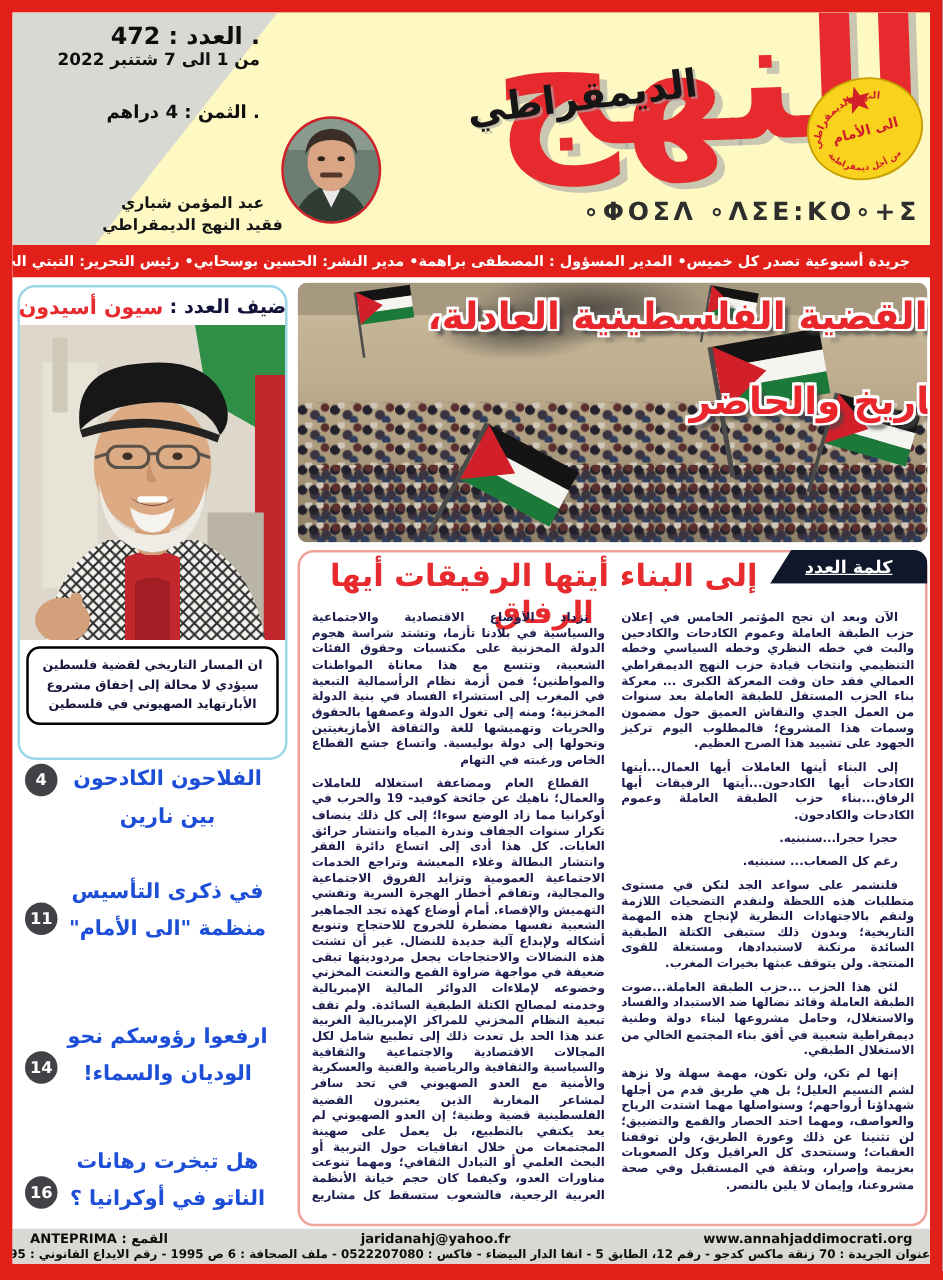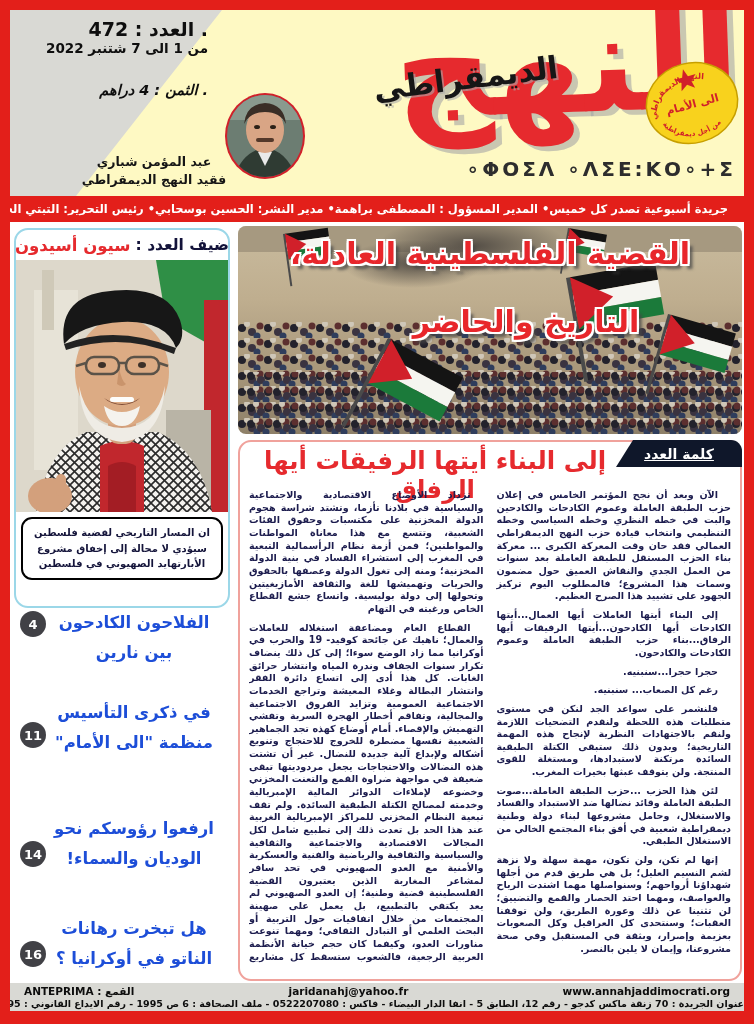--- a/index.html
+++ b/index.html
@@ -7,21 +7,21 @@
   .page{position:relative;width:754px;height:1024px;background:#e31f1a;margin:0 auto;overflow:hidden;}
   .inner{position:absolute;left:10px;top:10px;width:734px;height:1001px;background:#fff;overflow:hidden;}
 
   
   .header{position:absolute;left:0;top:0;width:734px;height:186px;background:#fef9c3;overflow:hidden;}
   .gray-tri{position:absolute;left:0;top:0;width:240px;height:186px;background:#d9d9d4;
             clip-path:polygon(0 0,212px 0,66px 186px,0 186px);}
   .issue-block{position:absolute;left:8px;top:8px;width:190px;direction:rtl;color:#0e0e0e;}
   .issue-no{font-size:19px;font-weight:bold;}
   .issue-dates{font-size:13.5px;font-weight:bold;margin-top:0;}
-  .issue-price{font-size:14.5px;font-weight:bold;margin-top:26px;font-style:italic;}
+  .issue-price{font-size:14.5px;font-weight:bold;margin-top:26px;}
   .portrait{position:absolute;left:212px;top:80px;width:86px;height:92px;}
   .portrait-caption{position:absolute;left:70px;top:143px;width:148px;text-align:center;direction:rtl;
                     font-size:12.5px;font-weight:bold;color:#151515;line-height:1.45;}
   .masthead-main{position:absolute;right:4px;top:-14px;font-size:138px;line-height:1;font-weight:bold;
                  color:#e62a2e;transform:rotate(-2deg);text-shadow:6px 5px 0 rgba(165,165,165,.6);}
   .masthead-sub{position:absolute;right:186px;top:50px;font-size:31px;font-weight:bold;color:#161616;
                 transform:rotate(-7deg);text-shadow:2px 2px 0 rgba(170,170,170,.6);}
   .masthead-tifinagh{position:absolute;right:8px;top:147px;font-size:20px;font-weight:bold;color:#2d2d2d;
                      letter-spacing:3px;}
   .logo{position:absolute;right:2px;top:42px;width:100px;height:102px;}
@@ -48,21 +48,21 @@
   .side-item .title{padding:0 10px 0 34px;text-align:center;font-size:16.5px;font-weight:bold;
                     color:#1d4ed8;line-height:1.8;}
   .badge{position:absolute;left:6px;top:50%;transform:translateY(-50%);width:26px;height:26px;border-radius:50%;
          background:#414146;color:#fff;font-size:13px;font-weight:bold;display:flex;align-items:center;
          justify-content:center;}
 
   
   .main{position:absolute;left:228px;top:0;width:504px;height:761px;}
   .feature{position:absolute;left:0;top:4px;width:504px;height:208px;border-radius:8px;overflow:hidden;}
   .feature svg{display:block;width:504px;height:208px;}
-  .feature-headline{position:absolute;left:0;width:100%;text-align:center;direction:rtl;font-weight:bold;
+  .feature-headline{position:absolute;left:0;width:100%;direction:rtl;font-weight:bold;
                     color:#e8262b;font-size:30px;
                     text-shadow:2px 0 0 #fff,-2px 0 0 #fff,0 2px 0 #fff,0 -2px 0 #fff,
                                 2px 2px 0 #fff,-2px -2px 0 #fff,2px -2px 0 #fff,-2px 2px 0 #fff,
                                 5px 5px 3px rgba(70,70,70,.75);}
   .fh1{top:10px;} .fh2{top:78px;margin-left:36px;}
 
   .article{position:absolute;left:0;top:218px;width:504px;height:541px;border:2px solid #f0a29c;
            border-radius:13px;background:#fff;}
   .kicker{position:absolute;top:-2px;right:-2px;width:126px;height:27px;background:#0f172a;color:#fff;
           display:flex;align-items:center;justify-content:center;font-size:14px;font-weight:bold;

